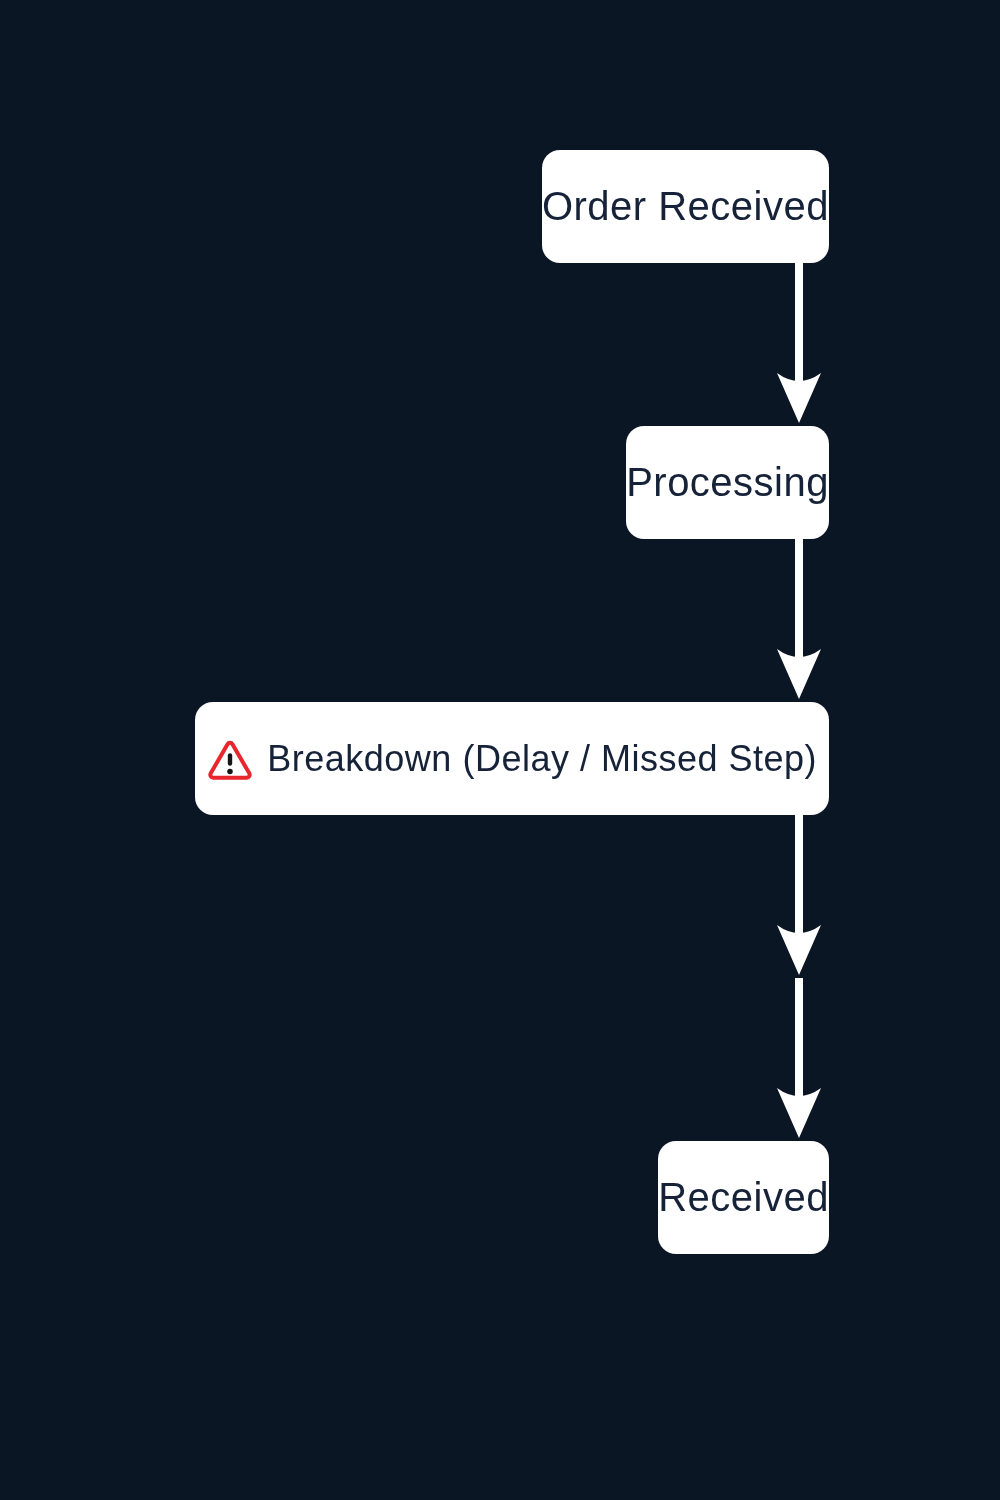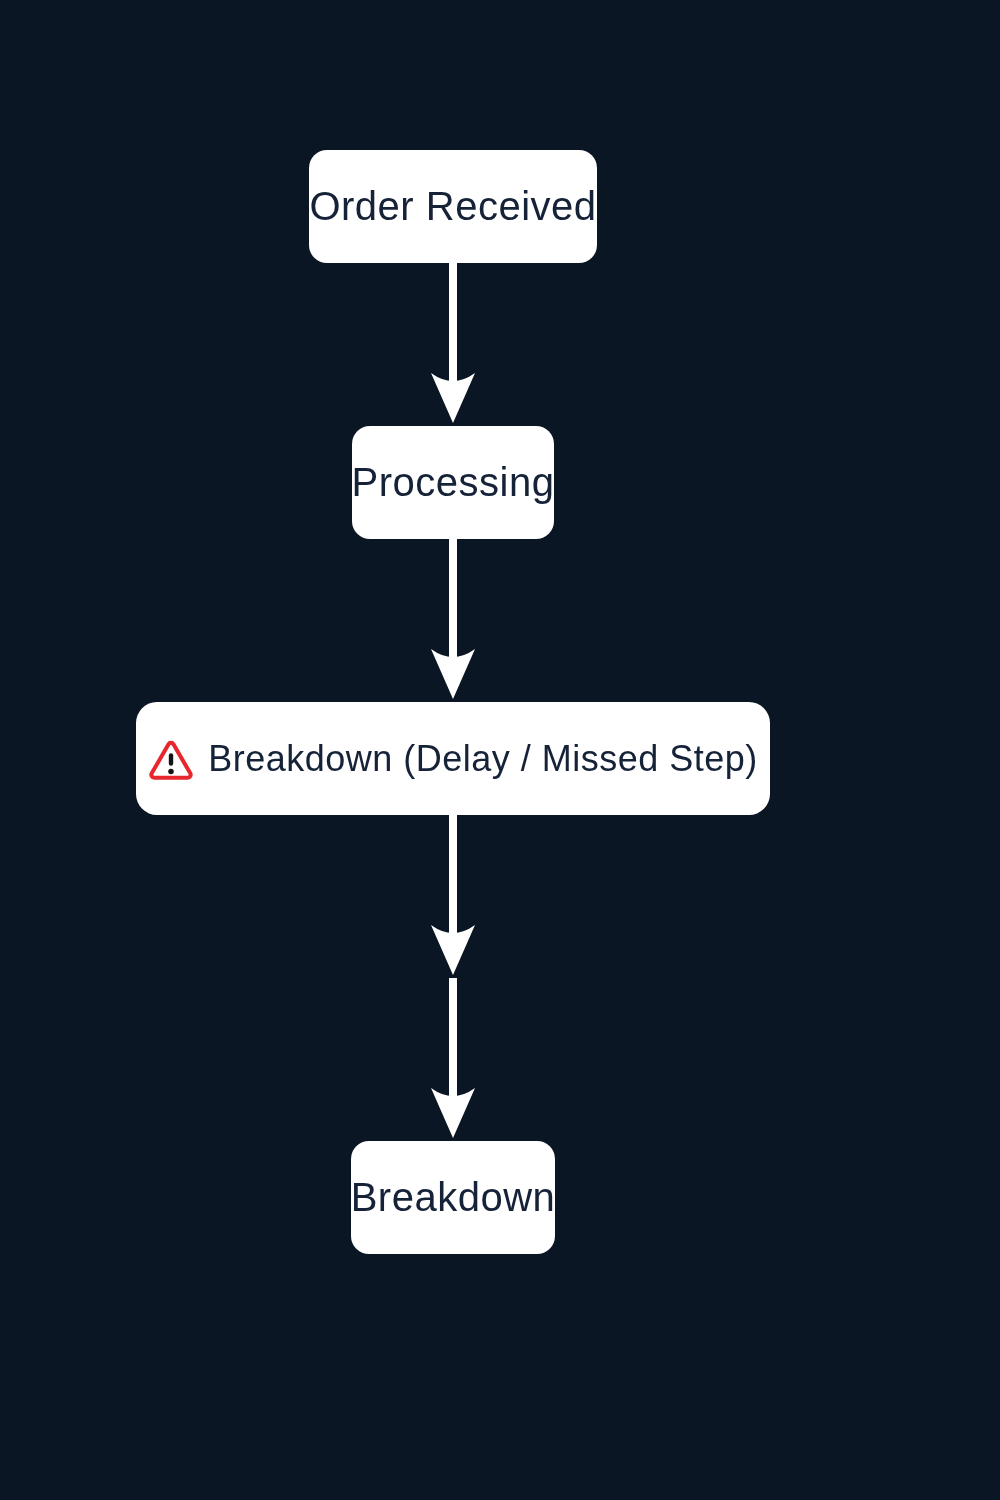--- a/index.html
+++ b/index.html
@@ -9,45 +9,44 @@
   body {
     width: 1000px;
     height: 1500px;
     background: #0b1624;
     font-family: "Liberation Sans", sans-serif;
     overflow: hidden;
     position: relative;
   }
   .flow {
     position: absolute;
-    left: 102px;
+    left: 127px;
     top: 150px;
     width: 702px;
     display: flex;
     flex-direction: column;
-    align-items: center;
+    align-items: flex-end;
   }
   .node {
     height: 113px;
     background: #ffffff;
     border-radius: 18px;
     display: flex;
     align-items: center;
     justify-content: center;
     color: #152238;
     font-size: 40px;
     font-weight: 500;
     letter-spacing: 0.5px;
     white-space: nowrap;
   }
   .node--warning {
     font-size: 36px;
     gap: 14px;
     padding: 0 12px;
-    border-radius: 21px;
   }
   .warning-icon {
     flex: 0 0 auto;
     display: inline-flex;
     margin-top: 2px;
   }
   .arrow-wrap {
     height: 163px;
     display: flex;
     justify-content: center;
@@ -101,16 +100,16 @@
 
 
   <div class="arrow-wrap">
     <svg width="60" height="163" viewBox="0 0 60 163">
       <rect x="26" y="0" width="8" height="120" fill="#ffffff"></rect>
       <path d="M 8 110 Q 30 126 52 110 L 30 160 Z" fill="#ffffff"></path>
     </svg>
   </div>
 
   <div class="node">
-    <span>Breakdown</span>
+    <span>Received</span>
   </div>
 
 </div>
 
 </body></html>

